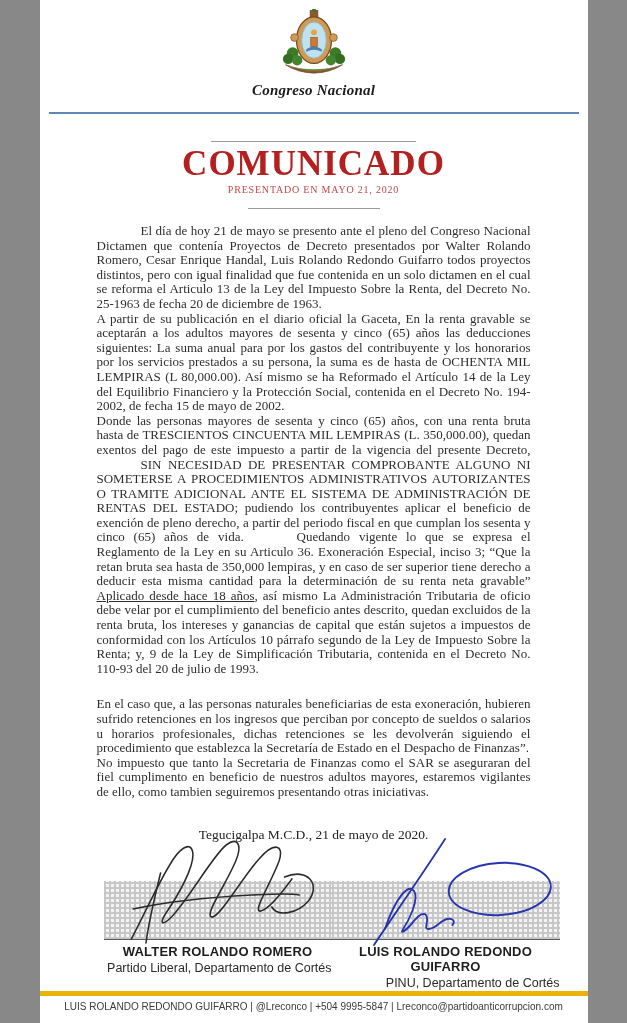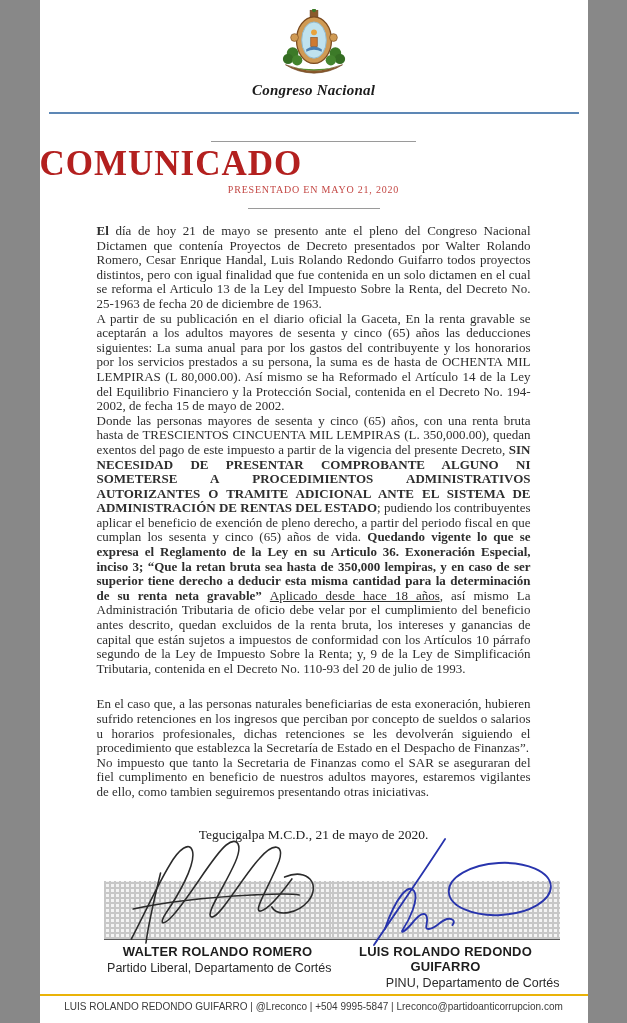--- a/index.html
+++ b/index.html
@@ -14,38 +14,39 @@
   }
   
   .crest{display:block;margin:9px auto 3px;}
   .org{ text-align:center; font-weight:bold; font-style:italic; font-size:15px; line-height:17px; color:#1c1c1c; letter-spacing:.2px;}
   .top-rule{height:2px;background:#5d87b5;margin:13px 9px 0 9px;}
   
   .divider{height:1px;background:#9a9a9a;margin:0 auto;}
   .divider.d1{width:205px;margin-top:27px;}
   .divider.d2{width:132px;margin-top:13px;}
   .main-title{
+    text-align:center;
     font-size:35px;line-height:38px;
     font-weight:bold;
     letter-spacing:1px;
     color:#b3201f;
     margin-top:3px;
   }
   .sub-title{
     text-align:center;
     font-size:10px;
     letter-spacing:.8px;
     color:#c34744;
     margin-top:1px;
   }
   
   .doc-body{margin:15px 57px 0 57px;font-size:13px;line-height:14.6px;text-align:justify;color:#2e2e2e;}
   .doc-body p{margin:0;}
   .doc-body p.gap{margin-top:21px;}
-  .doc-body .b{font-weight:bold;}
+  .doc-body .b{font-weight:normal;margin-left:44px;}
   .doc-body .u{text-decoration:underline;}
   .dateline{text-align:center;font-size:13.5px;margin-top:27px;color:#222;}
   
   .sig-row{display:flex;justify-content:space-between;margin:38px 50px 12px 64px;}
   .sig-block{position:relative;}
   .sig-block.left{width:262px;}
   .sig-block.right{width:238px;}
   .sig-box{
     position:relative;
     height:58px;
@@ -56,21 +57,21 @@
       repeating-linear-gradient(0deg,#c7c7c7 0 2px, transparent 2px 5px),
       repeating-linear-gradient(90deg,#c7c7c7 0 2px, transparent 2px 5px);
   }
   .sig-art{position:absolute;left:0;top:-46px;width:100%;height:112px;overflow:visible;}
   .sig-line{height:1px;background:#5a5a5a;margin-top:0;}
   .sig-name{font-family:"Liberation Sans", sans-serif;font-weight:bold;font-size:13px;text-align:center;margin-top:4px;color:#1d1d1d;letter-spacing:.2px;}
   .sig-party{font-family:"Liberation Sans", sans-serif;font-size:12.5px;text-align:right;margin-top:2px;color:#2a2a2a;}
   
   .footer{
     position:absolute;left:0;right:0;bottom:0;
-    border-top:2px solid #eab308;
+    border-top:5px solid #eab308;
     padding:5px 0 11px 0;
     text-align:center;
     font-family:"Liberation Sans", sans-serif;
     font-size:10px;
     color:#3a3a3a;
   }
 </style>
 </head>
 <body>
 

